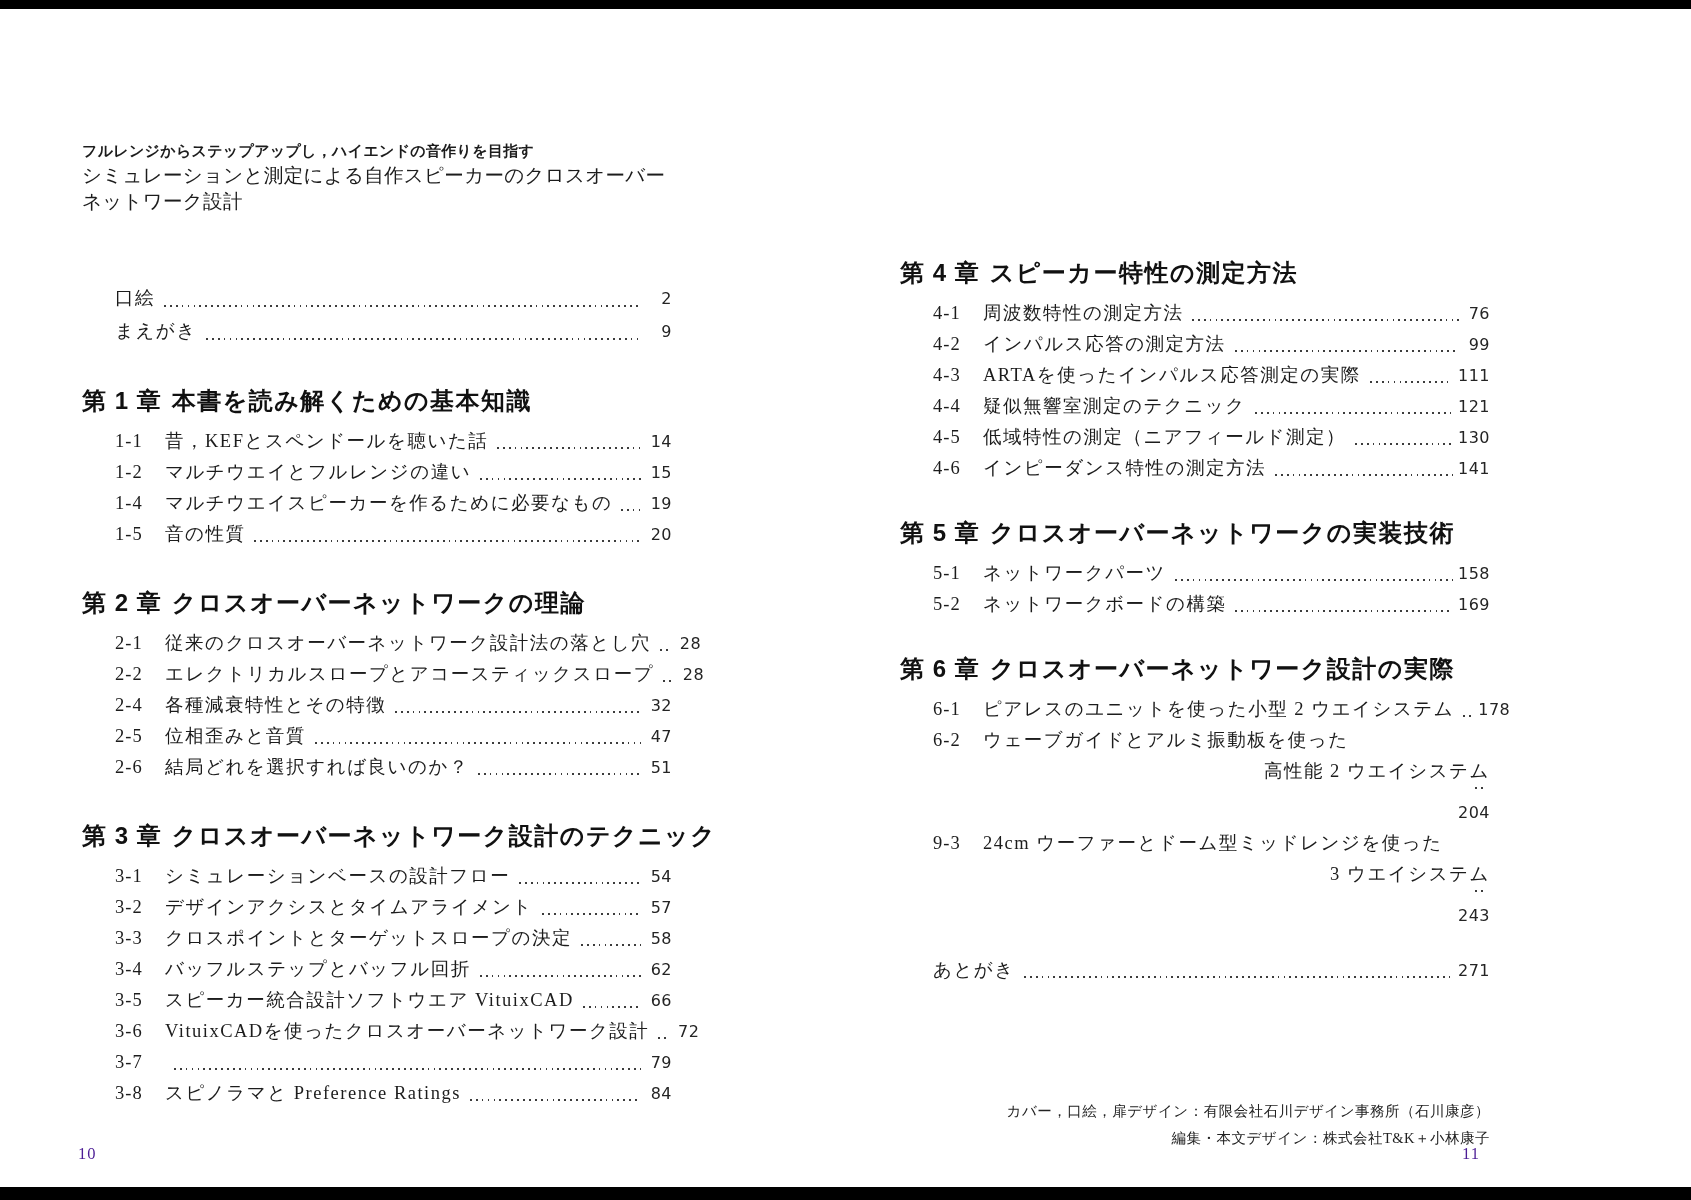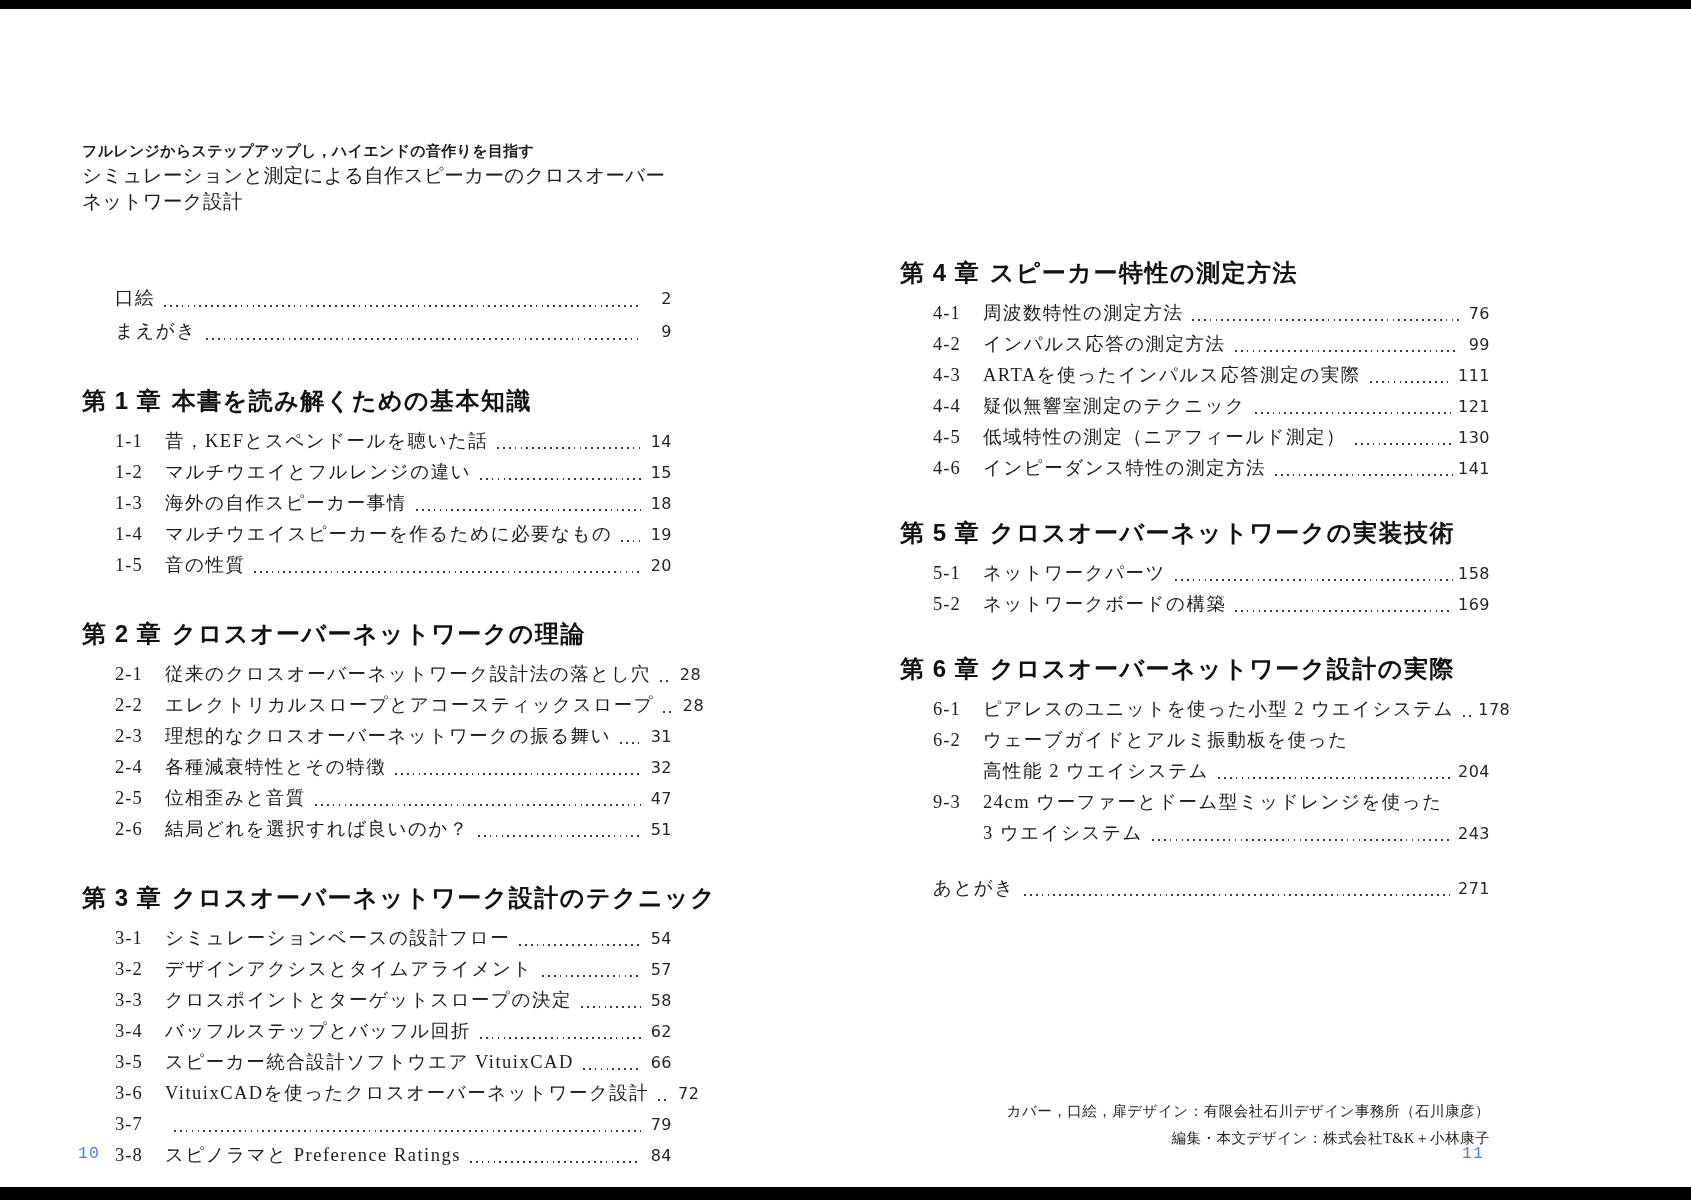--- a/index.html
+++ b/index.html
@@ -53,33 +53,33 @@
     flex:1 1 auto; min-width:10px; height:2px; align-self:flex-end;
     margin:0 5px 8px 9px;
     background-image:repeating-linear-gradient(to right,
       #3c3c3c 0, #3c3c3c 1.7px, transparent 1.7px, transparent 5.9px);
   }
   .pg {
     flex:none; min-width:26px; text-align:right;
     font-family:"DejaVu Sans","Liberation Sans",sans-serif;
     font-size:16px; letter-spacing:0.5px; color:#242424;
   }
-  .toc-row.cont { padding-left:83px; }
+  .toc-row.cont { padding-left:83px;flex-direction:column; }
 
   .backmatter { margin-top:24px; }
 
   .credits {
     position:absolute; top:1070px; left:0; width:590px;
     text-align:right; font-size:14.5px; line-height:27px; letter-spacing:0.5px;
     color:#222;
   }
 
   .folio {
     position:absolute; top:1144px; font-size:16.5px; letter-spacing:1px;
-    font-family:Liberation Mono, monospace; color:#3b82f6;
+    font-family:Liberation Serif, serif; color:#4c1d95;
   }
   .folio.left  { left:78px; }
   .folio.right { left:1462px; }
 </style>
 </head>
 <body>
 
 <div class="scan-bar top"></div>
 <div class="scan-bar bottom"></div>
 
@@ -114,26 +114,20 @@
       <span class="leader"></span>
       <span class="pg">14</span>
     </div>
     <div class="toc-row">
       <span class="num">1-2</span>
       <span class="ttl">マルチウエイとフルレンジの違い</span>
       <span class="leader"></span>
       <span class="pg">15</span>
     </div>
     <div class="toc-row">
-      <span class="num">1-3</span>
-      <span class="ttl">海外の自作スピーカー事情</span>
-      <span class="leader"></span>
-      <span class="pg">18</span>
-    </div>
-    <div class="toc-row">
       <span class="num">1-4</span>
       <span class="ttl">マルチウエイスピーカーを作るために必要なもの</span>
       <span class="leader"></span>
       <span class="pg">19</span>
     </div>
     <div class="toc-row">
       <span class="num">1-5</span>
       <span class="ttl">音の性質</span>
       <span class="leader"></span>
       <span class="pg">20</span>
@@ -149,26 +143,20 @@
       <span class="num">2-1</span>
       <span class="ttl">従来のクロスオーバーネットワーク設計法の落とし穴</span>
       <span class="leader"></span>
       <span class="pg">28</span>
     </div>
     <div class="toc-row">
       <span class="num">2-2</span>
       <span class="ttl">エレクトリカルスロープとアコースティックスロープ</span>
       <span class="leader"></span>
       <span class="pg">28</span>
-    </div>
-    <div class="toc-row">
-      <span class="num">2-3</span>
-      <span class="ttl">理想的なクロスオーバーネットワークの振る舞い</span>
-      <span class="leader"></span>
-      <span class="pg">31</span>
     </div>
     <div class="toc-row">
       <span class="num">2-4</span>
       <span class="ttl">各種減衰特性とその特徴</span>
       <span class="leader"></span>
       <span class="pg">32</span>
     </div>
     <div class="toc-row">
       <span class="num">2-5</span>
       <span class="ttl">位相歪みと音質</span>

